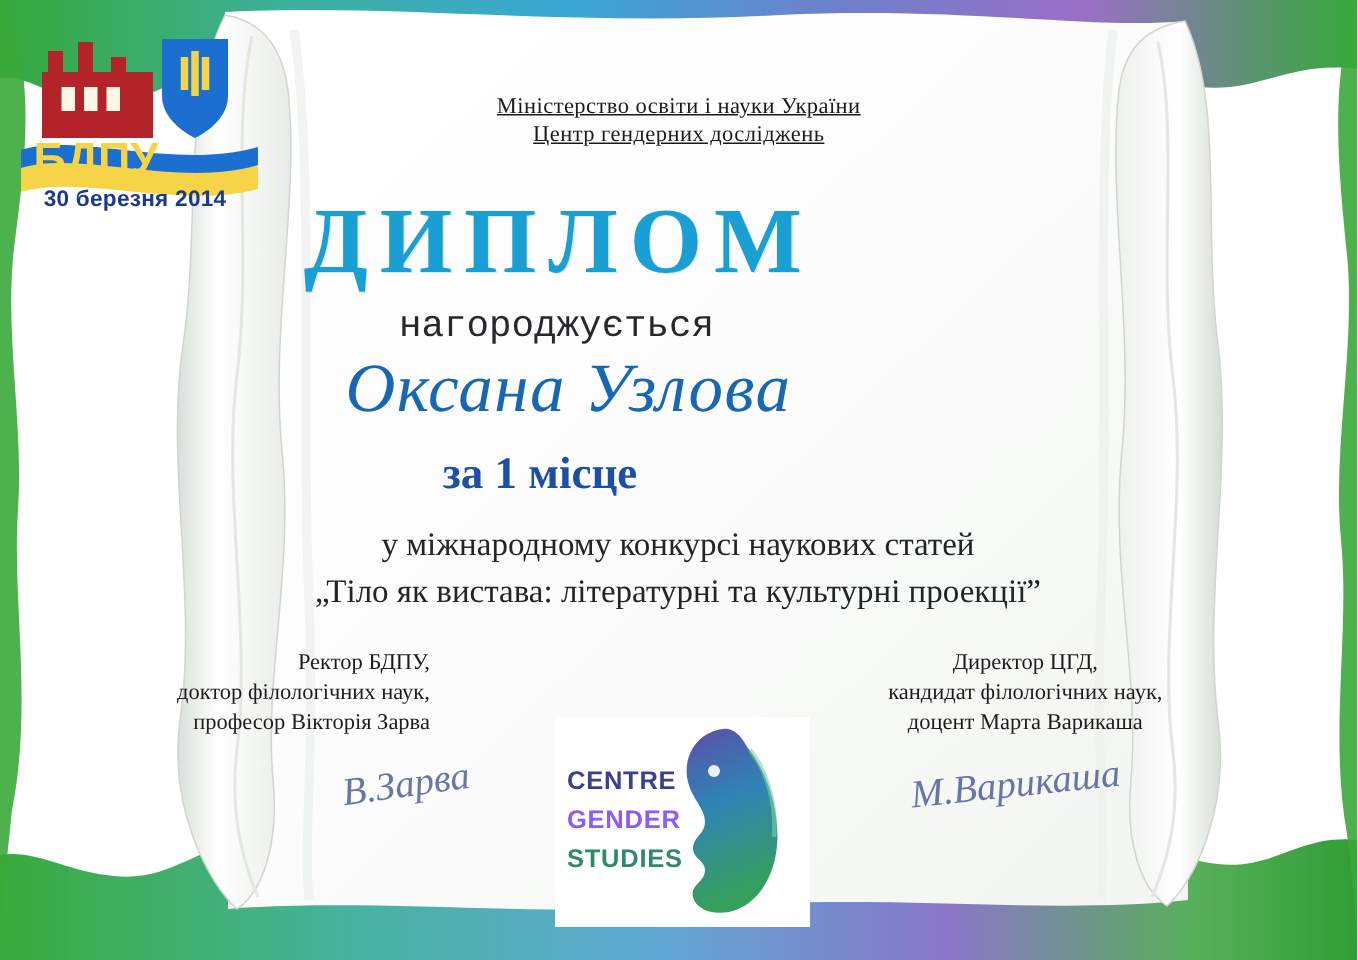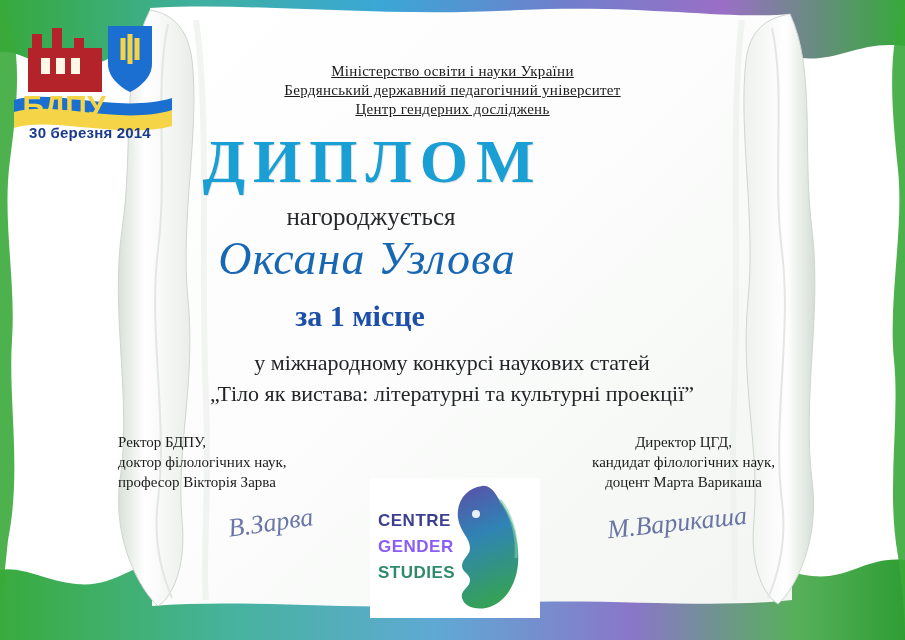--- a/index.html
+++ b/index.html
@@ -78,29 +78,29 @@
     color: #1a9fd4;
     text-shadow: 1px 1px 0 rgba(0,0,0,0.10);
   }
 
   .awarded {
     position: absolute;
     top: 203px;
     left: 0;
     width: 742px;
     text-align: center;
-    font-family: Liberation Serif, serif;
+    font-family: Liberation Mono, monospace;
     font-size: 25px;
     color: #26282b;
   }
 
   .recipient {
     position: absolute;
     top: 232px;
-    left: 0;
+    left: 12px;
     width: 734px;
     text-align: center;
     font-family: "Liberation Serif", serif;
     font-style: italic;
     font-size: 46px;
     color: #1767b5;
     letter-spacing: 1px;
   }
 
   .place {
@@ -133,21 +133,21 @@
   }
 
   
   .sign-left {
     position: absolute;
     left: 118px;
     top: 432px;
     font-size: 15px;
     line-height: 20px;
     color: #1b1b1b;
-    text-align: left;
+    text-align: right;
   }
   .sign-right {
     position: absolute;
     right: 130px;
     top: 432px;
     font-size: 15px;
     line-height: 20px;
     color: #1b1b1b;
     text-align: center;
   }
@@ -280,21 +280,20 @@
     <path d="M115,24 v22 M122,20 v30 M129,24 v22" stroke="#f5d547" stroke-width="5" fill="none"></path>
 
     <path d="M6,86 C44,74 110,100 164,84 L164,104 C112,118 46,94 6,106 Z" fill="#1b6fd0"></path>
     <path d="M6,98 C46,86 112,112 164,96 L164,112 C112,126 46,102 6,114 Z" fill="#f5d547"></path>
     <text x="56" y="102" font-family="Liberation Sans, sans-serif" font-size="30" font-weight="bold" fill="#f5d547" text-anchor="middle">БДПУ</text>
   </svg>
   <div class="emblem-date">30 березня 2014</div>
 
   <div class="header">
     <div>Міністерство освіти і науки України</div>
-    <div>Бердянський державний педагогічний університет</div>
     <div>Центр гендерних досліджень</div>
   </div>
 
   <div class="title">ДИПЛОМ</div>
   <div class="awarded">нагороджується</div>
   <div class="recipient">Оксана Узлова</div>
   <div class="place">за 1 місце</div>
 
   <div class="contest">
     <div class="line1">у міжнародному конкурсі наукових статей</div>

